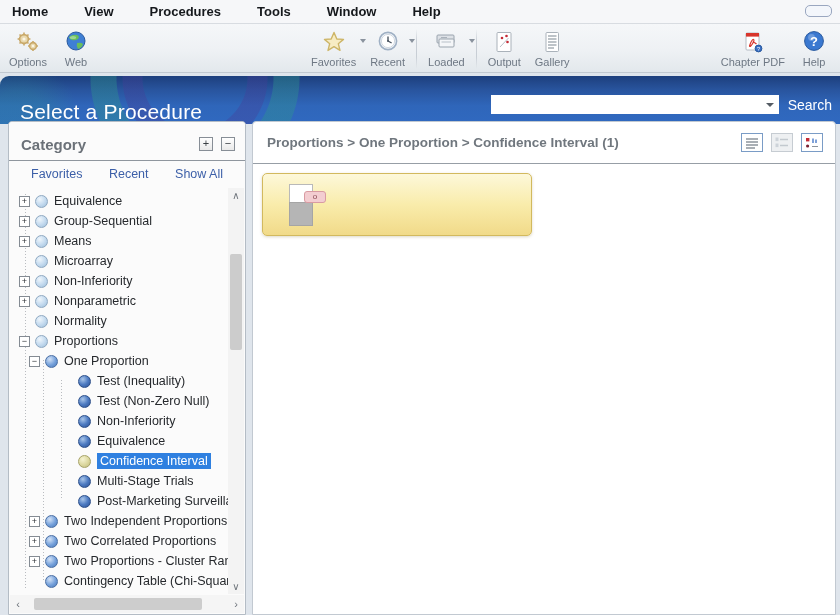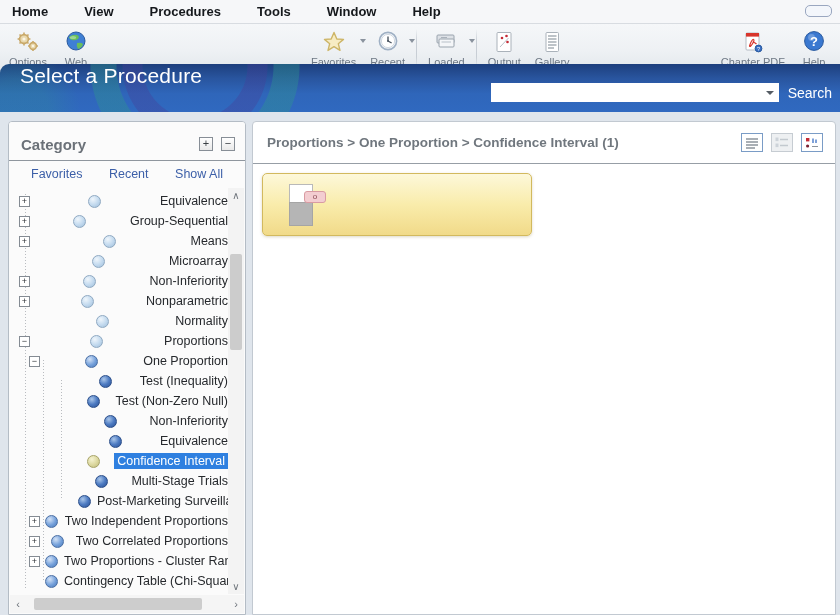--- a/index.html
+++ b/index.html
@@ -22,28 +22,28 @@
           padding:3px 7px 2px; min-width:44px; }
   .tbtn .ticon { height:26px; display:flex; align-items:center; justify-content:center; }
   .tbtn .tlab { font-size:11px; color:#6e7884; margin-top:1px; white-space:nowrap; }
   .tbtn .dd { position:absolute; top:13px; right:-3px; width:0; height:0;
               border-left:3.5px solid transparent; border-right:3.5px solid transparent; border-top:4px solid #8a939e; }
   .tsep { width:1px; background:linear-gradient(180deg,transparent,#c8ced5 30%,#c8ced5 70%,transparent); margin:3px 4px; }
   .grp-mid { margin-left:206px; display:flex; }
   .grp-right { margin-left:auto; display:flex; }
 
   
-  .bluehead { position:absolute; top:64px; left:0; right:0; height:48px; overflow:hidden;
+  .bluehead { position:absolute; top:76px; left:0; right:0; height:48px; overflow:hidden;
               border-radius:9px 0 0 0;
               background:
                 radial-gradient(circle 95px at 195px 2px, rgba(40,40,120,0) 52px, rgba(70,60,150,0.35) 53px, rgba(70,60,150,0.35) 72px, rgba(0,0,0,0) 73px),
                 radial-gradient(circle 130px at 195px 2px, rgba(0,0,0,0) 78px, rgba(46,150,140,0.38) 79px, rgba(46,150,140,0.38) 104px, rgba(0,0,0,0) 105px),
                 radial-gradient(circle 80px at 18px 46px, rgba(46,150,140,0.25) 30px, rgba(0,0,0,0) 62px),
                 linear-gradient(180deg,#1d3f7d 0%, #29559f 30%, #2f66ba 62%, #3069c0 100%);
-              display:flex; align-items:flex-start; }
+              display:flex; align-items:flex-end; }
   .bluehead .title { color:#ffffff; font-size:21px; letter-spacing:0.2px; margin-left:20px; }
   .searchwrap { position:absolute; right:8px; top:19px; display:flex; align-items:center; gap:9px; }
   .combo { width:288px; height:19px; background:#ffffff; border:1px solid #ffffff; display:flex; align-items:center; }
   .combo input { flex:1; border:none; outline:none; height:15px; font-size:12px; padding:0 4px;
                  font-family:"Liberation Sans",sans-serif; }
   .combo .chev { width:16px; height:100%; display:flex; align-items:center; justify-content:center; }
   .combo .chev i { width:0; height:0; border-left:4px solid transparent; border-right:4px solid transparent;
                    border-top:4.5px solid #555c64; }
   .search-label { color:#ffffff; font-size:14px; }
 
@@ -63,21 +63,21 @@
   .cat-tabs { height:25px; display:flex; align-items:center; padding:0 10px; justify-content:space-between; }
   .cat-tab { font-size:12.5px; color:#3c5fa8; padding:2px 12px; cursor:default; }
 
   
   .tree { position:absolute; top:66px; left:1px; right:17px; bottom:20px; overflow:hidden; padding-top:3px;
           background:#fbfbfb; }
   .spine { position:absolute; width:1px; background-image:repeating-linear-gradient(180deg,#b9bcc0 0 1px,transparent 1px 3px); }
   .spine.s0 { left:15px; top:6px; bottom:4px; }
   .spine.s1 { left:33px; top:172px; height:220px; }
   .spine.s2 { left:51px; top:192px; height:120px; }
-  .trow { height:20px; display:flex; align-items:center; position:relative;justify-content:space-between; }
+  .trow { height:20px; display:flex; align-items:center; position:relative; }
   .trow.lvl0 { padding-left:9px; }
   .trow.lvl1 { padding-left:19px; }
   .trow.lvl2 { padding-left:52px; }
   .exp { width:11px; height:11px; border:1px solid #848b93; background:#ffffff; font-size:9px; line-height:9px;
          text-align:center; color:#2e3338; flex:0 0 11px; margin-right:5px; position:relative; z-index:1; }
   .exp.plus::before { content:"+"; }
   .exp.minus::before { content:"\2212"; }
   .exp.none { border:none; background:transparent; }
   .sphere { width:13px; height:13px; border-radius:50%; flex:0 0 13px; margin-right:6px; position:relative; z-index:1; }
   .sphere.light { background:radial-gradient(circle at 35% 30%, #eff6fc, #c2d9ee 55%, #9fbed9); border:1px solid #8fa9c2; }

